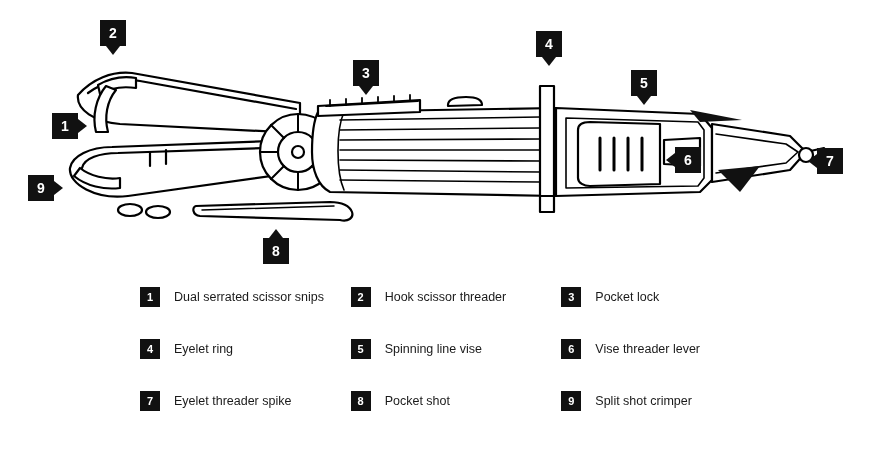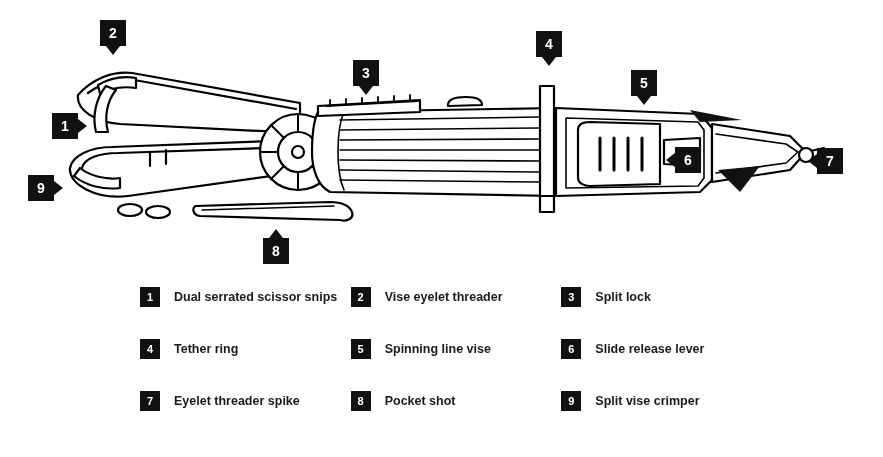--- a/index.html
+++ b/index.html
@@ -98,21 +98,20 @@
     font-size: 11px;
     font-weight: bold;
     line-height: 20px;
     text-align: center;
     flex: 0 0 auto;
   }
   .legend-label {
     margin-left: 14px;
     font-size: 12.5px;
     color: #1a1a1a;
-    font-weight: bold;
   }
 </style>
 </head>
 <body>
 
 <div id="stage">
 
   <svg id="illustration" viewBox="0 0 883 280">
 
     <g fill="none" stroke="#000000" stroke-width="2.2" stroke-linejoin="round" stroke-linecap="round">
@@ -239,48 +238,48 @@
   </div>
 
   <div id="legend">
 
     <div class="legend-item">
       <div class="legend-badge">1</div>
       <div class="legend-label">Dual serrated scissor snips</div>
     </div>
     <div class="legend-item">
       <div class="legend-badge">2</div>
-      <div class="legend-label">Vise eyelet threader</div>
+      <div class="legend-label">Hook scissor threader</div>
     </div>
     <div class="legend-item">
       <div class="legend-badge">3</div>
-      <div class="legend-label">Split lock</div>
+      <div class="legend-label">Pocket lock</div>
     </div>
 
     <div class="legend-item">
       <div class="legend-badge">4</div>
-      <div class="legend-label">Tether ring</div>
+      <div class="legend-label">Eyelet ring</div>
     </div>
     <div class="legend-item">
       <div class="legend-badge">5</div>
       <div class="legend-label">Spinning line vise</div>
     </div>
     <div class="legend-item">
       <div class="legend-badge">6</div>
-      <div class="legend-label">Slide release lever</div>
+      <div class="legend-label">Vise threader lever</div>
     </div>
 
     <div class="legend-item">
       <div class="legend-badge">7</div>
       <div class="legend-label">Eyelet threader spike</div>
     </div>
     <div class="legend-item">
       <div class="legend-badge">8</div>
       <div class="legend-label">Pocket shot</div>
     </div>
     <div class="legend-item">
       <div class="legend-badge">9</div>
-      <div class="legend-label">Split vise crimper</div>
+      <div class="legend-label">Split shot crimper</div>
     </div>
 
   </div>
 
 </div>
 
 </body></html>

